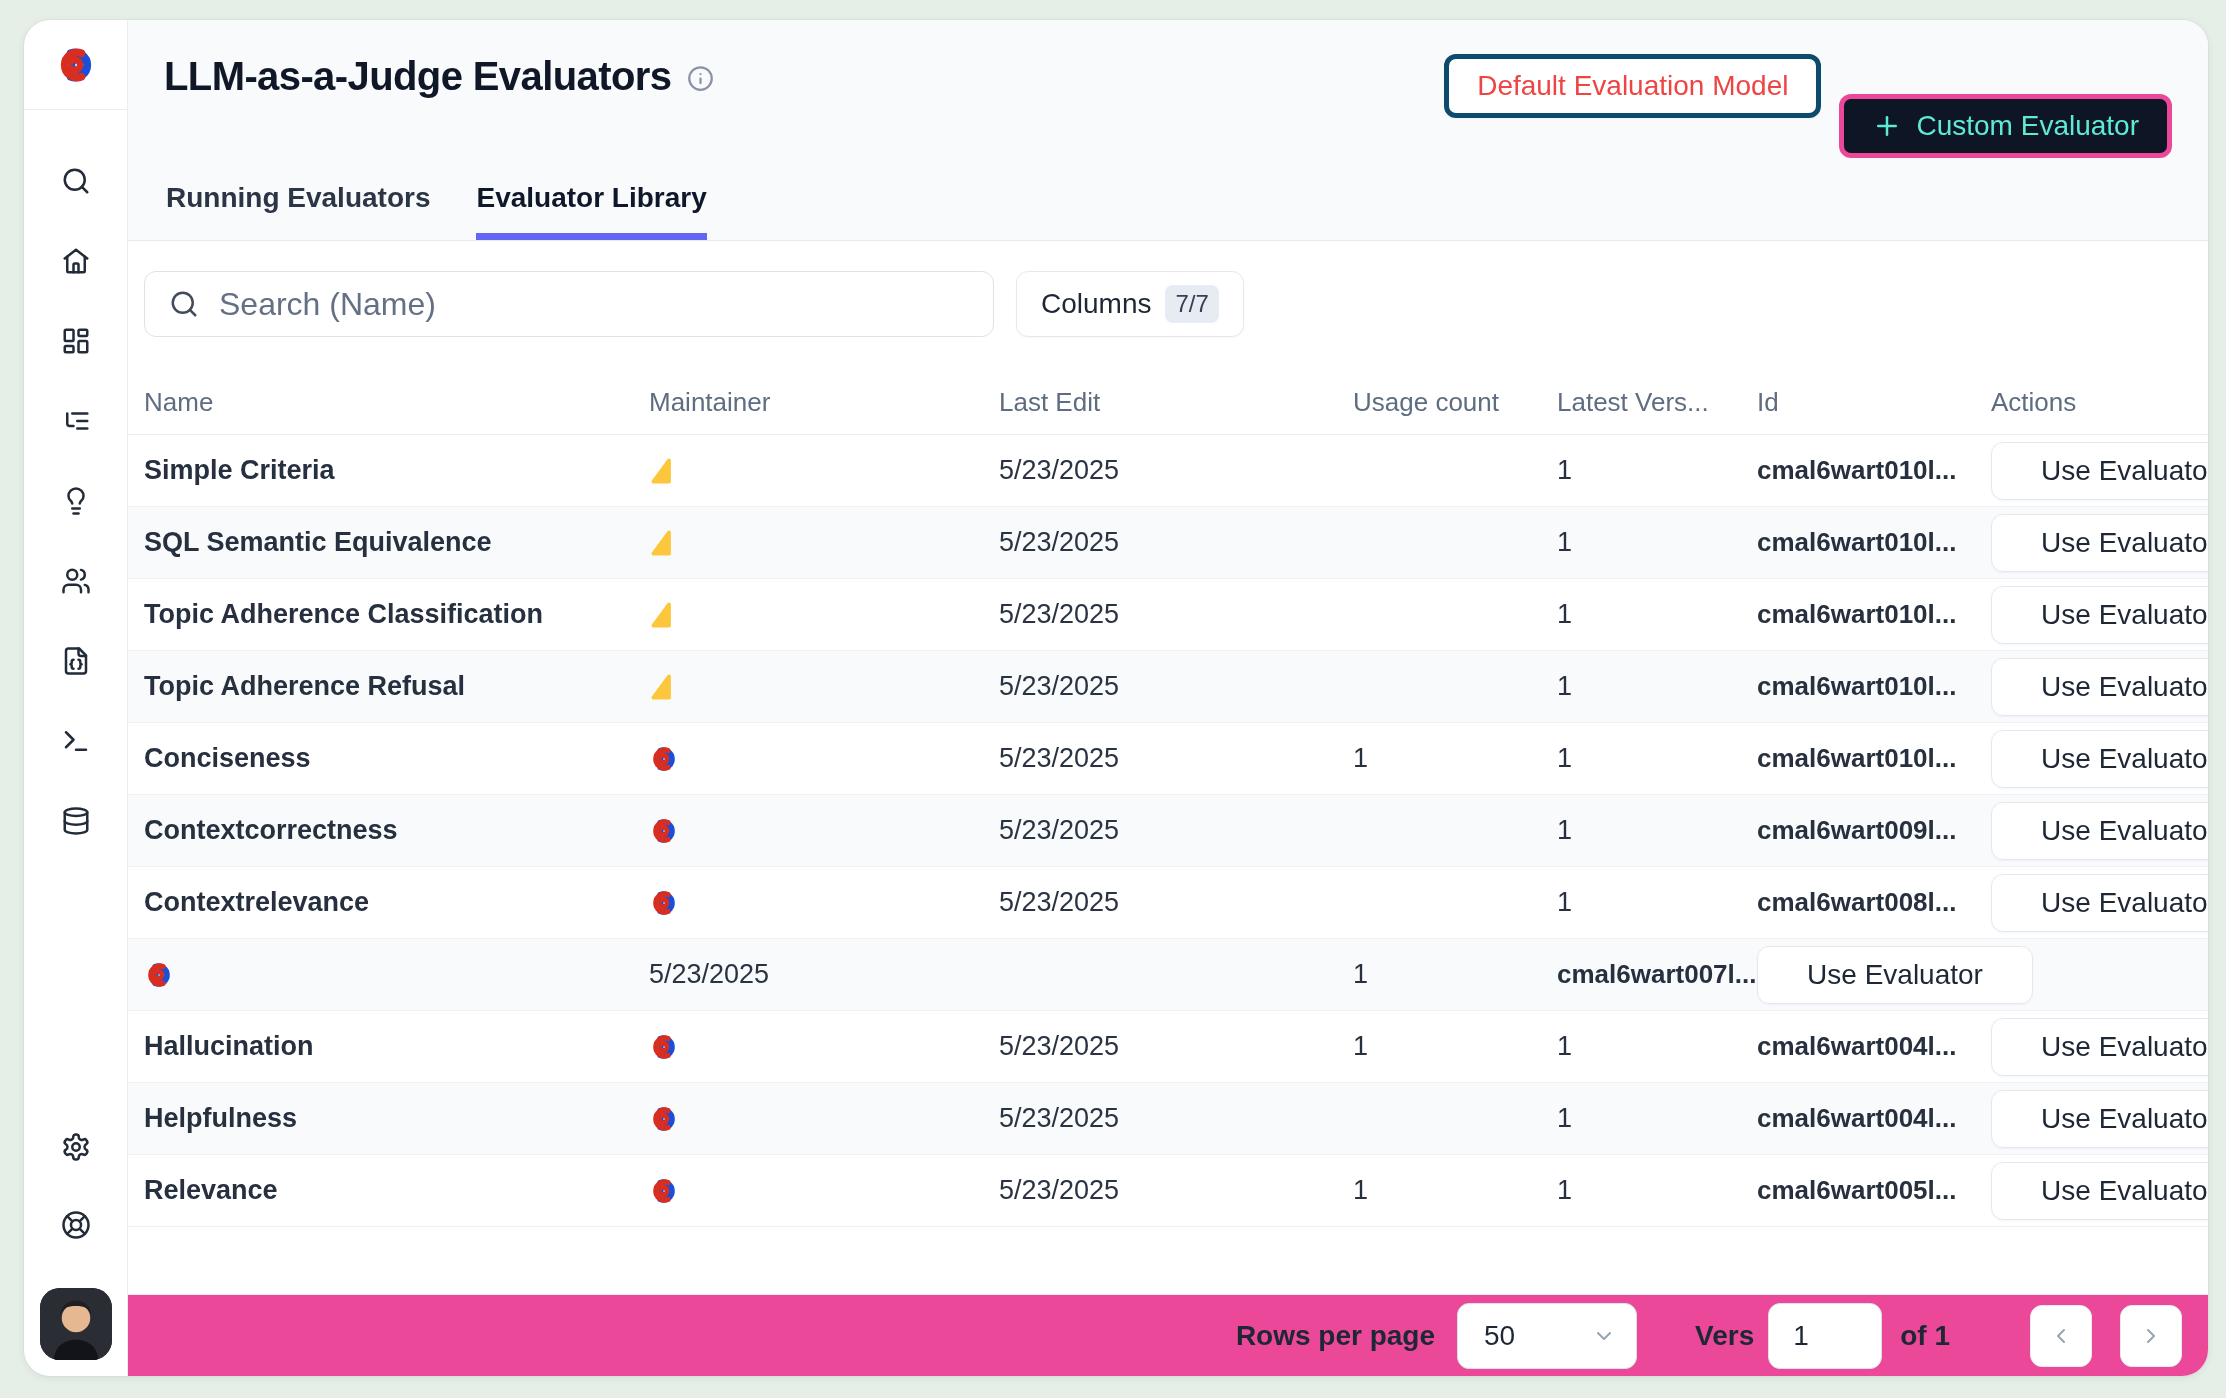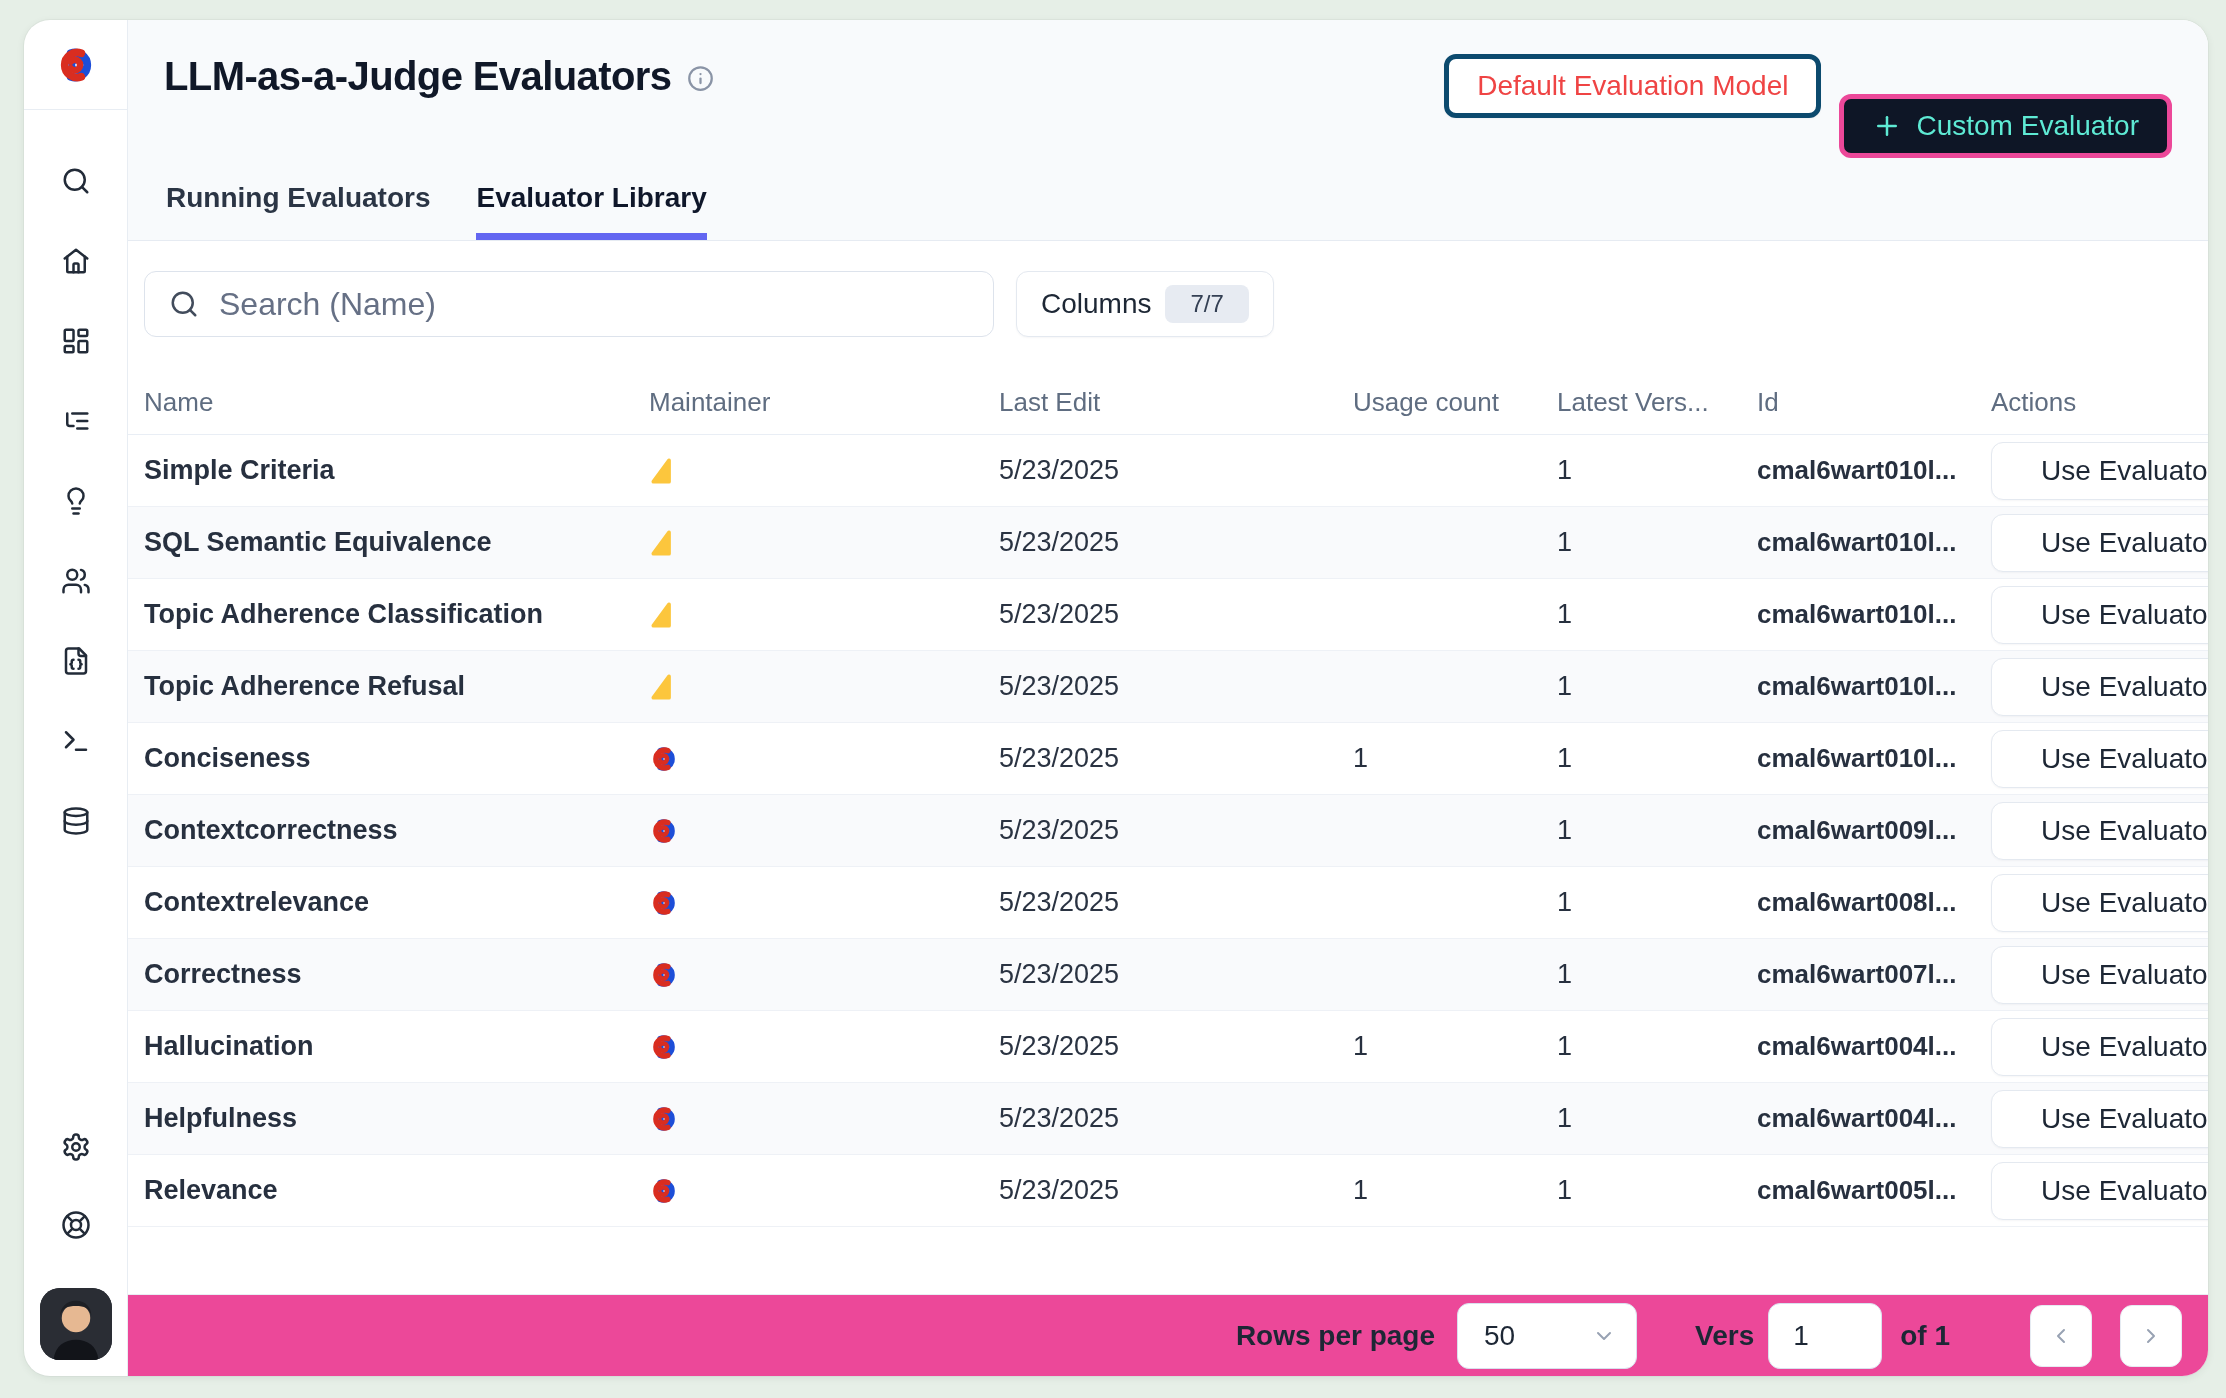--- a/index.html
+++ b/index.html
@@ -75,21 +75,21 @@
     border:none; outline:none; flex:1; font-size:32px; color:#27303f; background:transparent;
     font-family:"Liberation Sans", sans-serif;
   }
   .search-box input::placeholder { color:#66718229; color:#667085; }
   .columns-btn {
     height:66px; border:1px solid #e4e9f0; border-radius:12px; background:#fff;
     display:flex; align-items:center; gap:14px; padding:0 24px; cursor:pointer;
     box-shadow:0 1px 2px rgba(16,24,40,.04);
   }
   .columns-label { font-size:28px; font-weight:500; color:#1d2735; }
-  .columns-badge { background:#e7ebf2; color:#344054; border-radius:8px; padding:5px 25px; font-size:24px; font-weight:500; }
+  .columns-badge { background:#e7ebf2; color:#344054; border-radius:8px; padding:5px 10px; font-size:24px; font-weight:500; }
   
   .tbl-header {
     margin-top:34px; flex:0 0 64px;
     display:grid; grid-template-columns:505px 350px 354px 204px 200px 234px 1fr;
     align-items:center; padding-left:16px;
     font-size:26px; font-weight:500; color:#5f6d81;
     border-bottom:1px solid #e9eef5;
   }
   .tbl-body { flex:1; overflow:hidden; }
   .tbl-row {
@@ -443,21 +443,20 @@
     <div class="cell-date">5/23/2025</div>
     <div class="cell-num"></div>
     <div class="cell-num">1</div>
     <div class="cell-id">cmal6wart008l...</div>
     <div class="cell-actions">
       <button class="use-eval-btn">Use Evaluator</button>
     </div>
   </div>
 
   <div class="tbl-row">
-    <div class="cell-name">Correctness</div>
     <div class="cell-maint">
       <span>
         <svg viewBox="0 0 32 32" width="30" height="30">
                 <use href="#langfuse-knot"></use>
               </svg>
       </span>
       
     </div>
     <div class="cell-date">5/23/2025</div>
     <div class="cell-num"></div>

